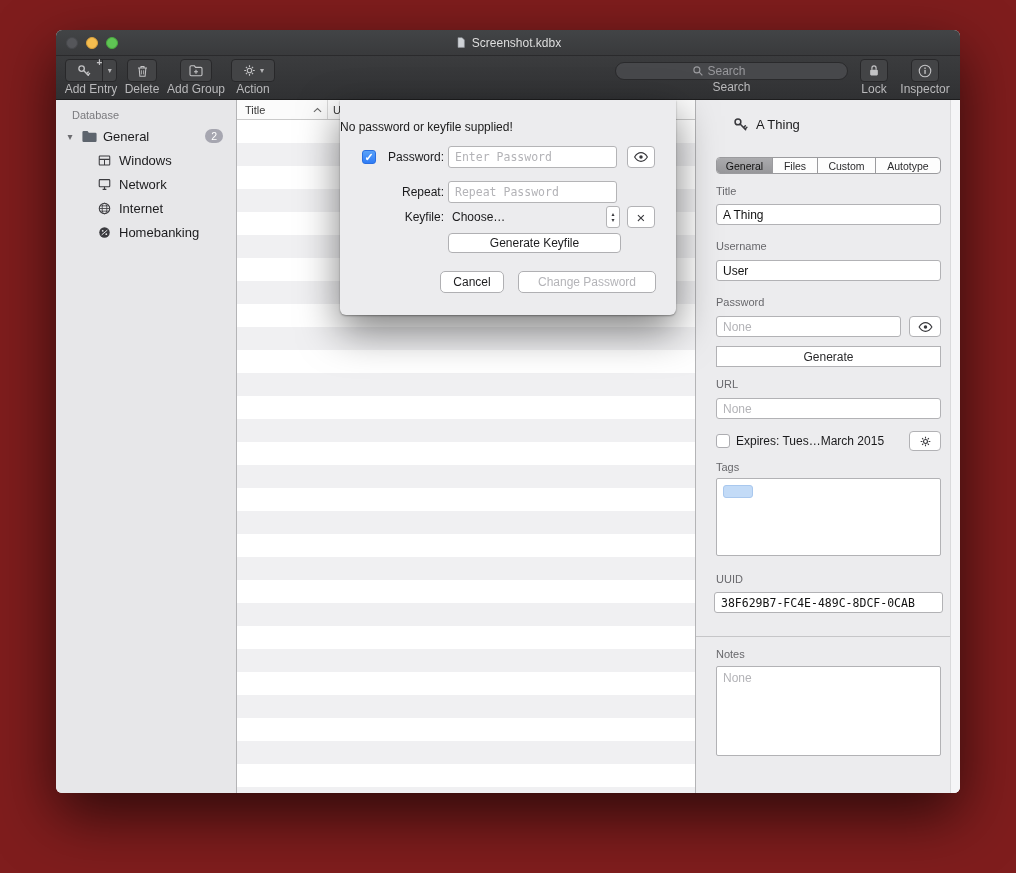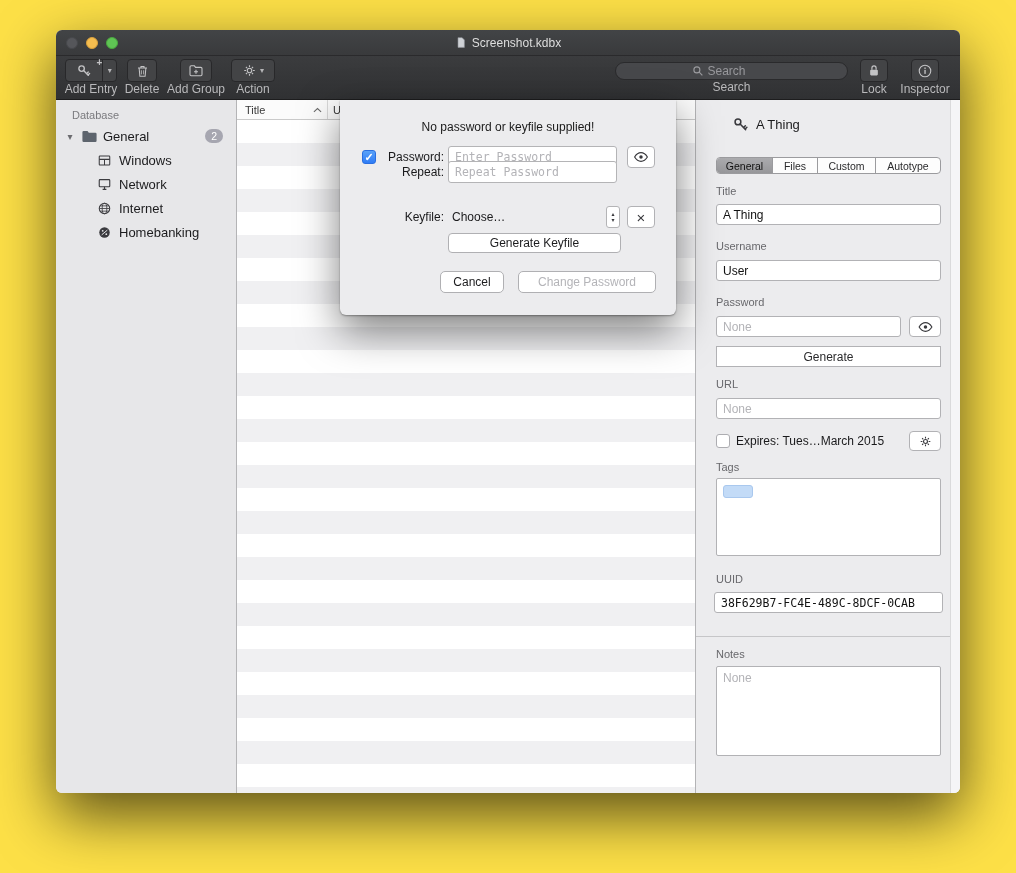--- a/index.html
+++ b/index.html
@@ -1,17 +1,17 @@
 <!DOCTYPE html>
 <html><head>
 <meta charset="utf-8">
 <style>
   * { margin:0; padding:0; box-sizing:border-box; }
   html,body { width:1016px; height:873px; background:#000; font-family:"Liberation Sans",sans-serif; }
-  #canvas { position:relative; width:1016px; height:873px; background:#fde047; overflow:hidden; }
+  #canvas { position:relative; width:1016px; height:873px; background:#7f1d1d; overflow:hidden; }
 
   .window { position:absolute; left:56px; top:30px; width:904px; height:763px; border-radius:6px;
             overflow:hidden; background:#ececee; box-shadow:0 22px 60px rgba(0,0,0,.65); }
 
   
   .titlebar { position:absolute; left:0; top:0; right:0; height:26px;
               background:linear-gradient(#424446,#393a3c); border-bottom:1px solid #2a2a2c;
               display:flex; align-items:center; justify-content:center; z-index:5; }
   .traffic { position:absolute; left:10px; top:7px; display:flex; gap:8px; }
   .tl { width:12px; height:12px; border-radius:50%; }
@@ -100,21 +100,21 @@
   .uuid-field { font-size:11.5px; white-space:nowrap; overflow:hidden; }
   .divider { position:absolute; left:0; right:0; top:536px; height:1px; background:#c6c6c8; }
   .notes-area { position:absolute; left:20px; top:566px; width:225px; height:90px; background:#fff;
                 border:1px solid #b2b2b5; border-radius:2px; resize:none; outline:none;
                 font-size:12px; padding:4px 6px; font-family:"Liberation Sans",sans-serif; }
 
   
   .dialog { position:absolute; left:284px; top:70px; width:336px; height:215px; background:#ececee;
             border-radius:0 0 6px 6px; z-index:20;
             box-shadow:0 16px 40px rgba(0,0,0,.5), 0 1px 2px rgba(0,0,0,.35); }
-  .dlg-msg { position:absolute; top:20px; left:0; right:0; text-align:center; font-size:12px; color:#1a1a1a; }
+  .dlg-msg { position:absolute; top:20px; left:0; right:0; font-size:12px; color:#1a1a1a; }
   .dlg-row { position:absolute; left:0; height:22px; display:flex; align-items:center; }
   .dlg-label { position:absolute; left:36px; width:68px; text-align:right; font-size:12px; color:#1a1a1c; }
   .dlg-input { position:absolute; left:108px; width:169px; height:22px; background:#fff;
                border:1px solid #b4b4b6; border-radius:3px; padding:0 6px; font-size:11.5px;
                color:#111; outline:none; }
   .dlg-sq { position:absolute; left:287px; width:28px; height:22px; }
   .stepper { position:absolute; left:266px; top:0; width:14px; height:22px; background:#fff;
              border:1px solid #b4b4b6; border-radius:3px; display:flex; flex-direction:column;
              align-items:center; justify-content:center; line-height:0; }
   .stepper span { font-size:6px; color:#39393d; line-height:6px; }
@@ -361,21 +361,21 @@
         <span class="dlg-label">Password:</span>
         <input class="dlg-input mono" type="text" placeholder="Enter Password" style="">
         <button class="sq-btn dlg-sq">
           <svg width="16" height="12" viewBox="0 0 20 16">
               <path d="M1.5 8C4 3.8 7 2.2 10 2.2S16 3.8 18.5 8C16 12.2 13 13.8 10 13.8S4 12.2 1.5 8z" fill="none" stroke="currentColor" stroke-width="1.5"></path>
               <circle cx="10" cy="8" r="2.3" fill="currentColor"></circle>
             </svg>
         </button>
       </div>
 
-      <div class="dlg-row" style="top:61px; width:100%;padding-left:7px;">
+      <div class="dlg-row" style="top:81px; width:100%;padding-left:7px;">
         <span class="dlg-label">Repeat:</span>
         <input class="dlg-input mono" type="text" placeholder="Repeat Password" style="">
       </div>
 
       <div class="dlg-row" style="top:106px; width:100%;">
         <span class="dlg-label">Keyfile:</span>
         <span style="position:absolute; left:112px; font-size:12px; color:#1a1a1c;">Choose…</span>
         <span class="stepper">
           <span>▴</span>
           <span>▾</span>

